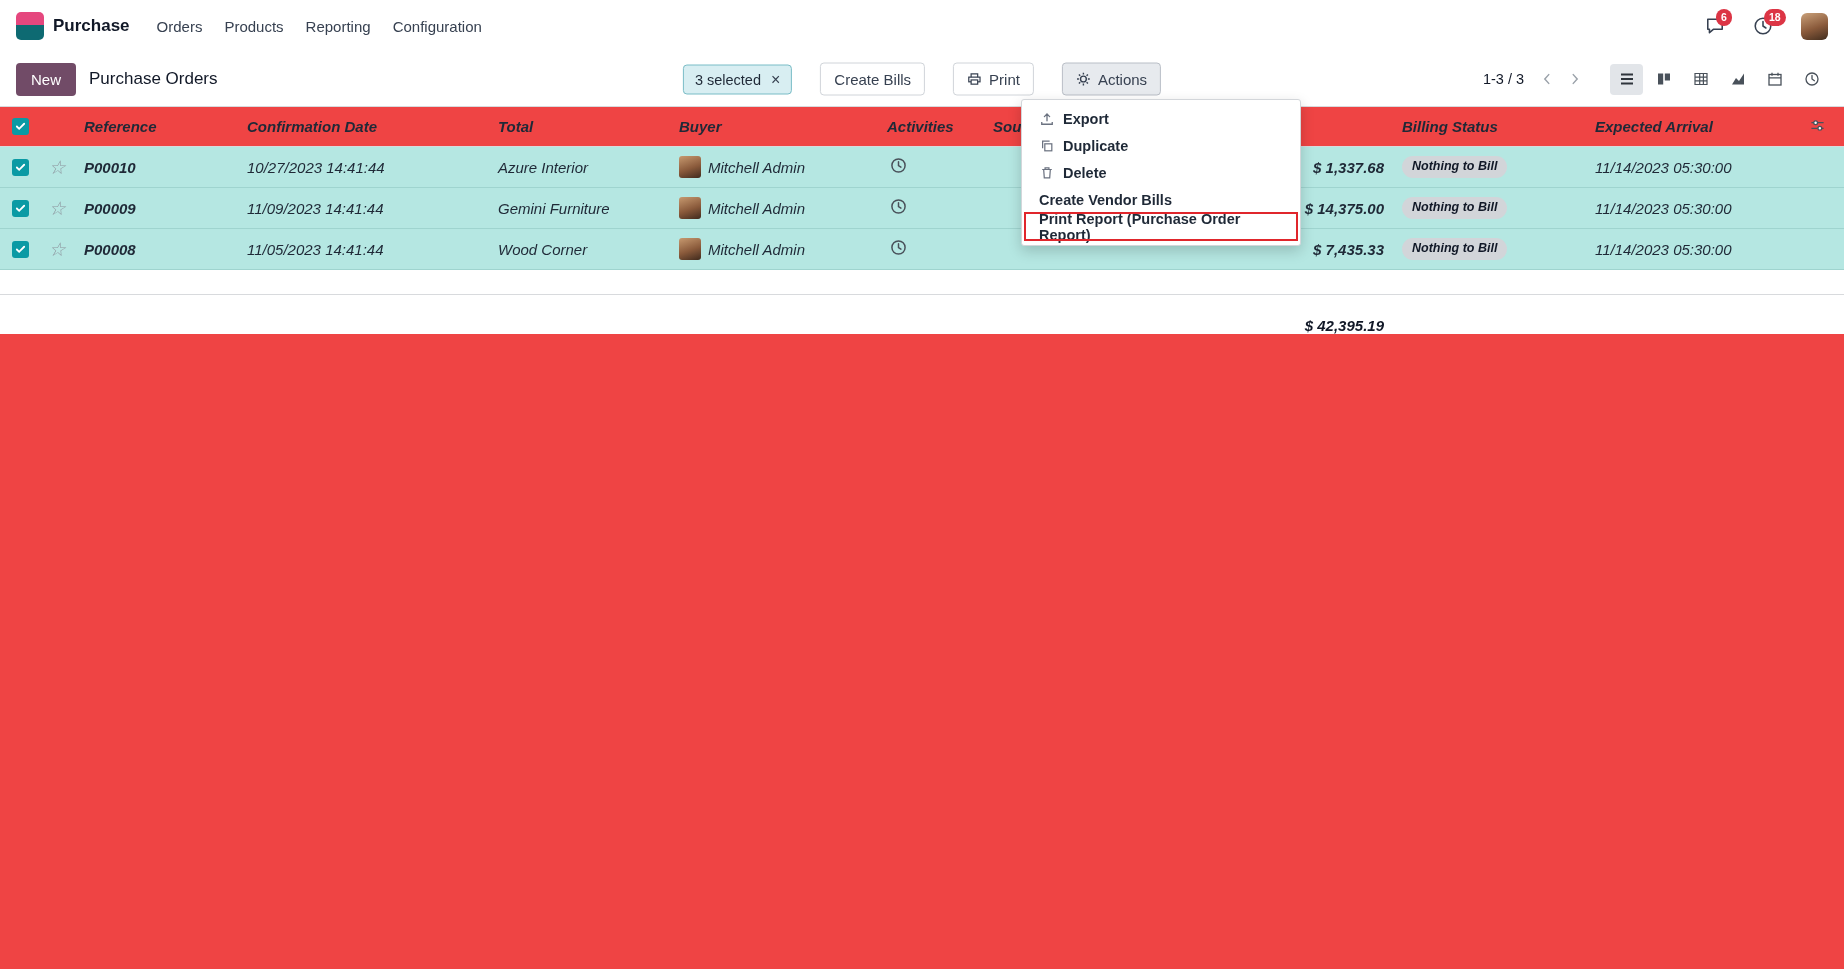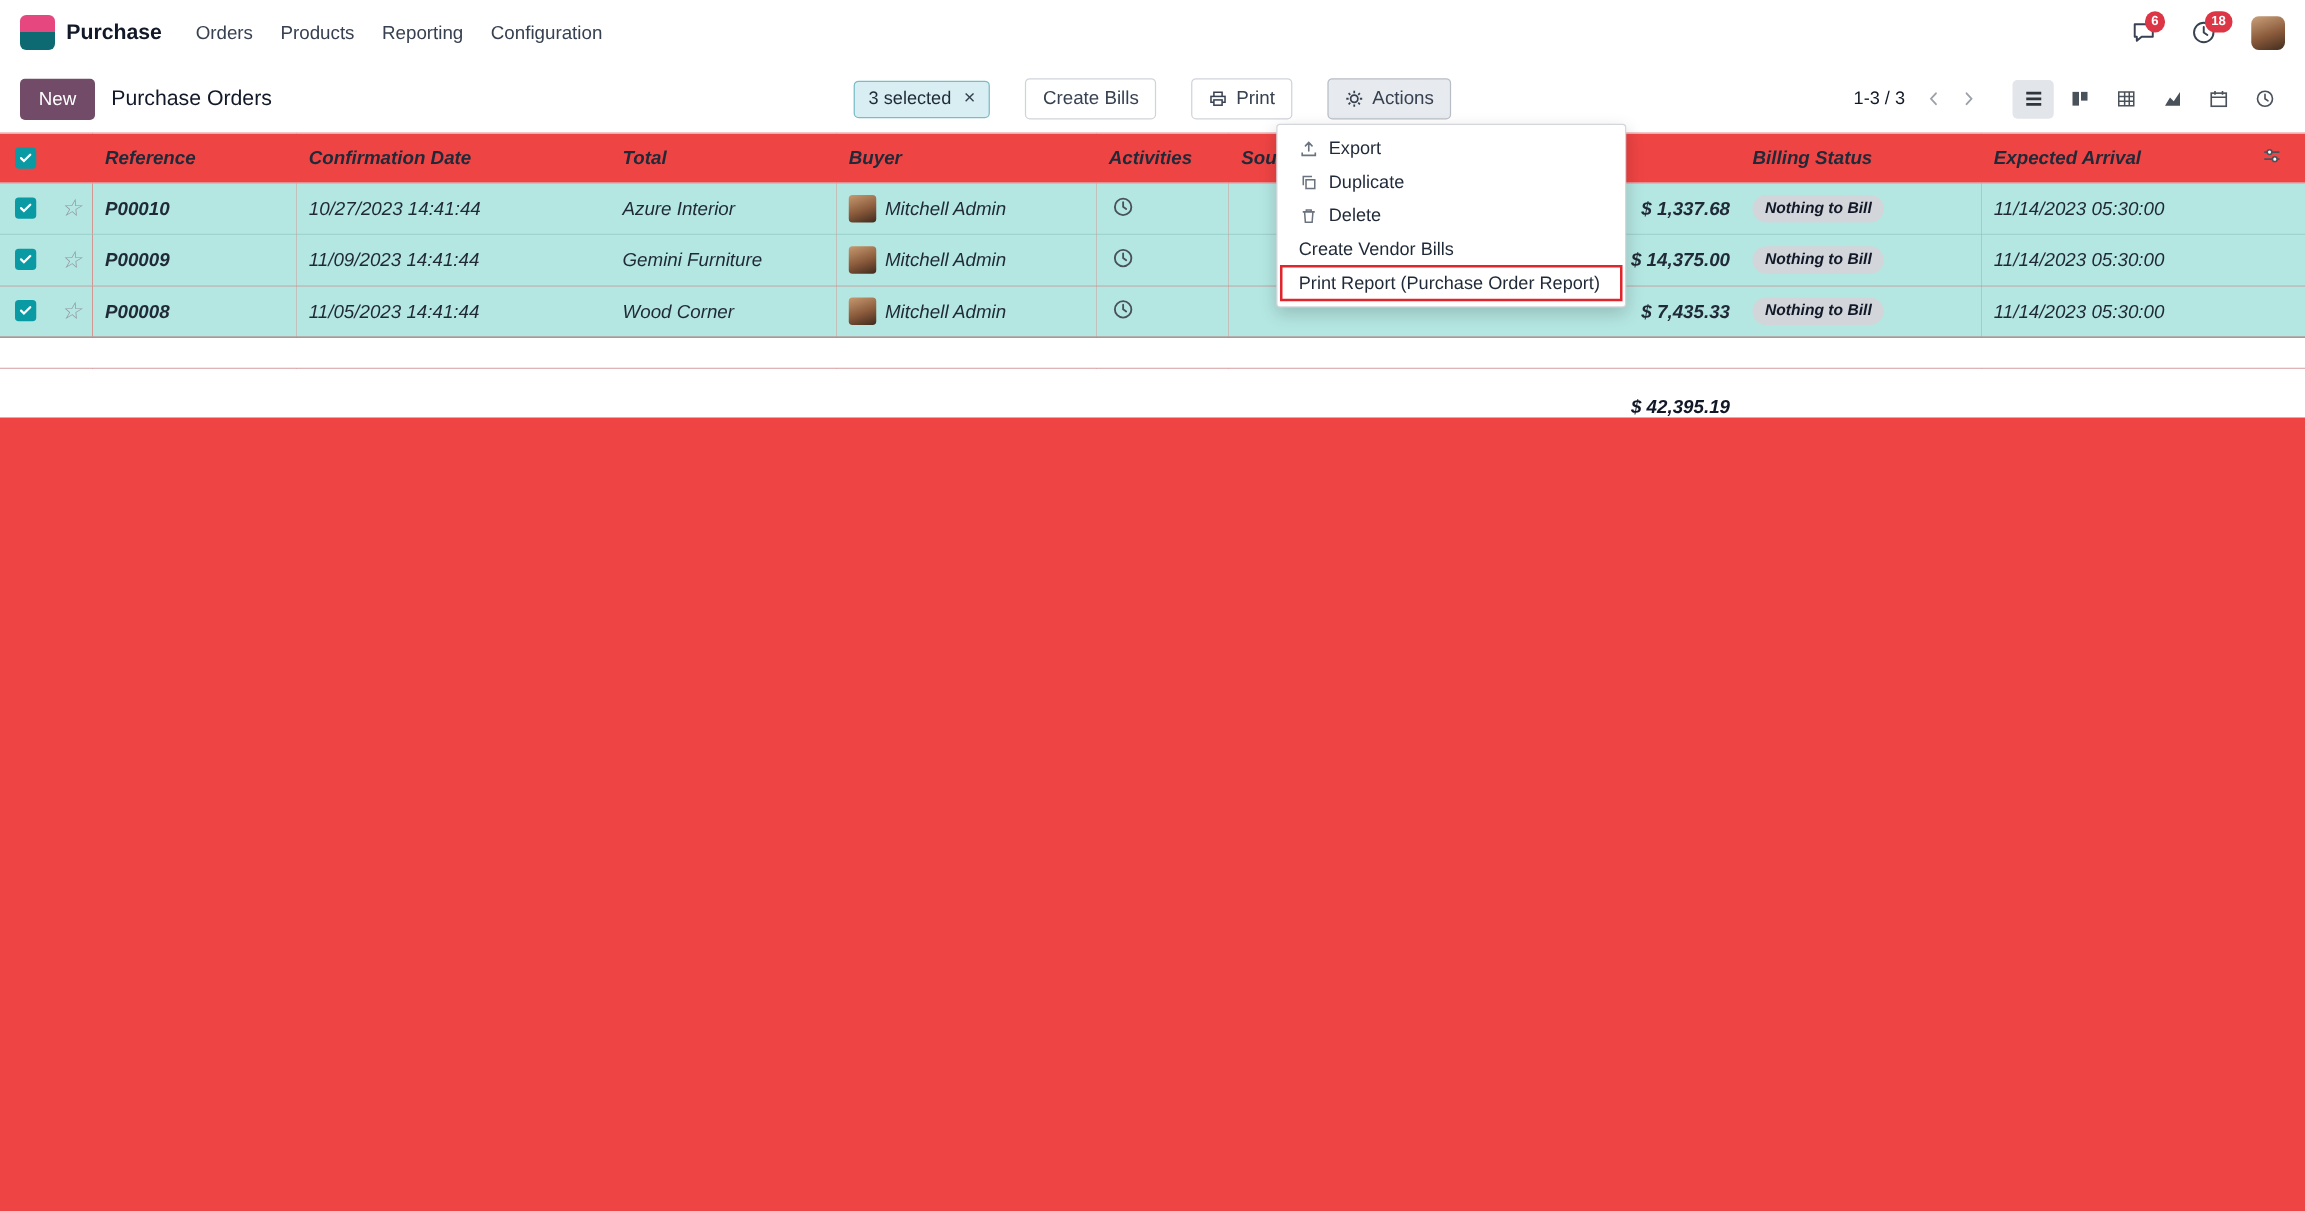--- a/index.html
+++ b/index.html
@@ -71,21 +71,21 @@
   .badge { display:inline-block; background:#d2d5d9; color:#111827; font-size:12.5px;
     font-weight:700; padding:4px 10px; border-radius:11px; line-height:1.1; }
   .spacer-row td { height:25px; border-bottom:1px solid #d8dadd; background:#fff; }
   .footer-row td { border:none; background:#fff; height:auto; }
   .footer-total { padding-top:22px !important; font-weight:700; font-size:15px; color:#111827; }
   .cell-filler-head { text-align:right; padding-right:10px !important; }
 
   
   .dropdown { position:absolute; left:1021px; top:99px; width:280px; background:#fff;
     border:1px solid #d3d6da; border-radius:3px; box-shadow:0 5px 14px rgba(0,0,0,.18);
-    padding:5px 0; z-index:50; }
+    padding:5px 0; z-index:50;font-weight:bold; }
   .dropdown-item { height:27px; display:flex; align-items:center; gap:8px;
     padding:0 14px; margin:0 3px; font-size:14.5px; color:#1f2937; cursor:pointer; }
   .mi-icon { width:16px; display:inline-flex; justify-content:center; color:#6b7280; }
   .dropdown-item.highlighted { outline:2px solid #e0262c; outline-offset:-1px; }
 
   svg { display:block; }
 </style>
 </head>
 <body>
 

